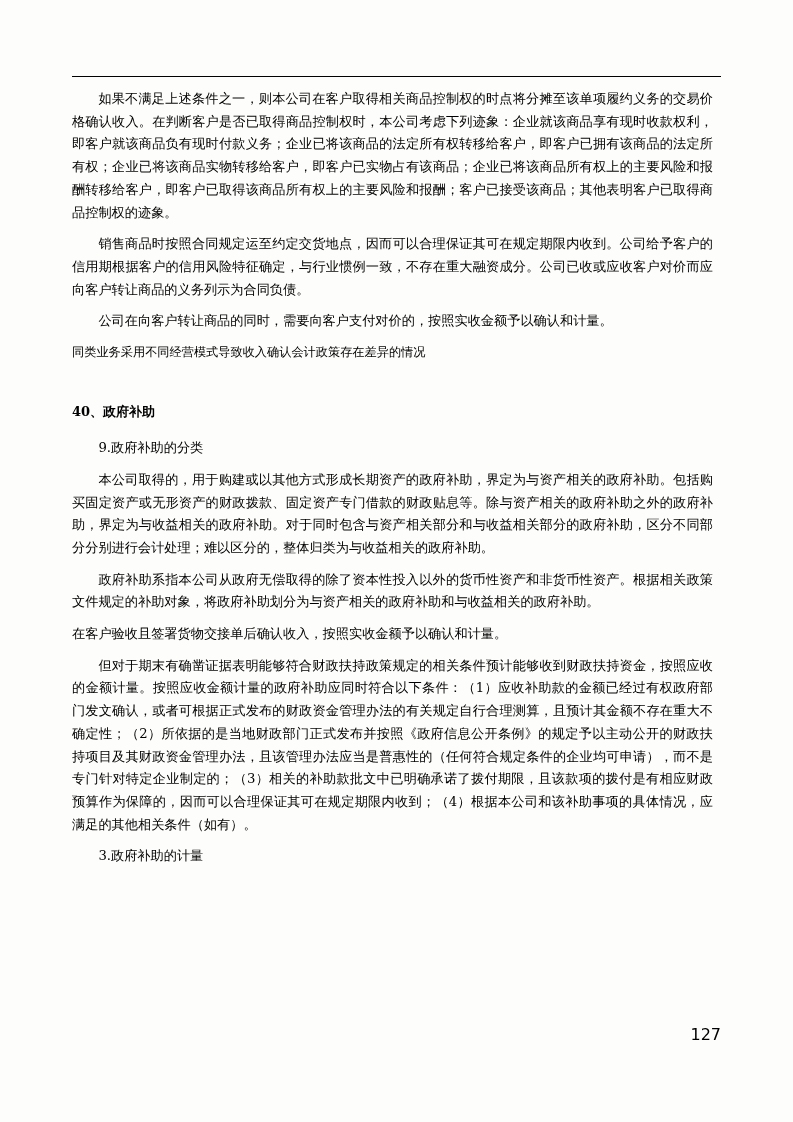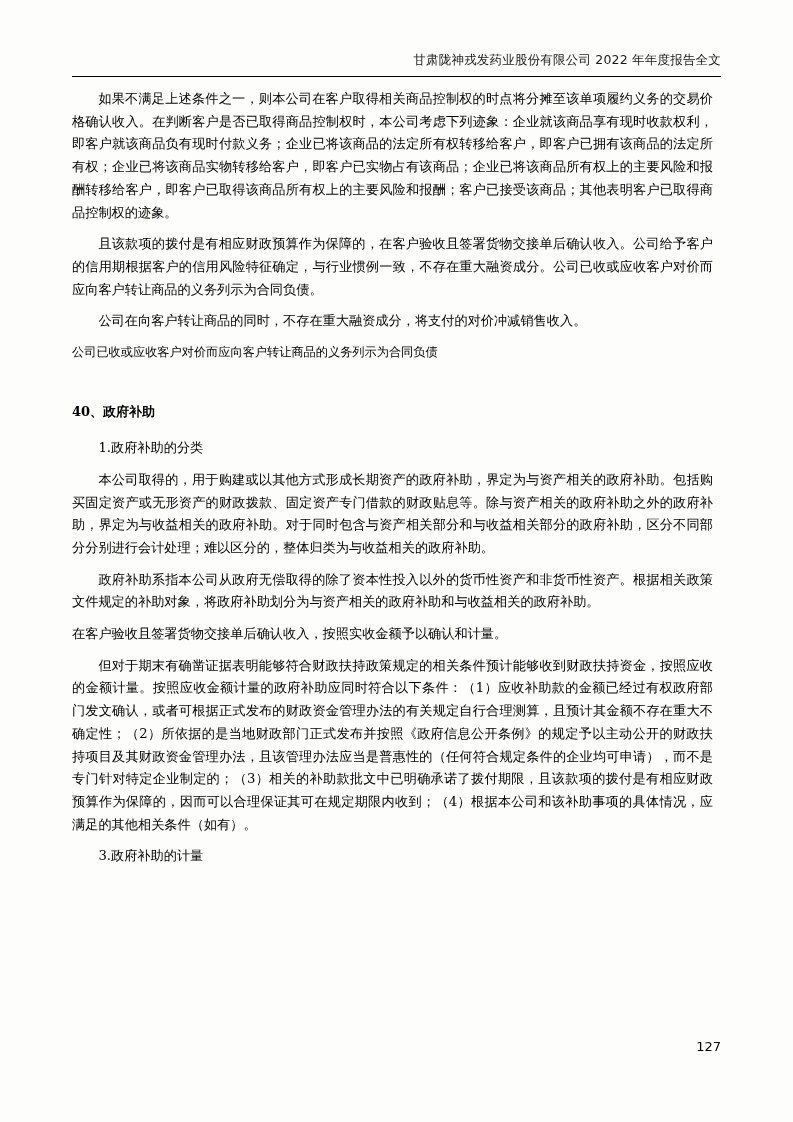--- a/index.html
+++ b/index.html
@@ -64,46 +64,43 @@
   .section-title {
     font-weight: bold;
     font-size: 13px;
     margin: 38px 0 14px 0;
     text-indent: 0;
     font-family: "DejaVu Serif", "Liberation Serif", serif;
   }
   .page-number {
     position: absolute;
     right: 72px;
-    bottom: 68px;
-    font-size: 13px;
+    bottom: 78px;
+    font-size: 16px;
     font-family: "DejaVu Sans", "Liberation Sans", sans-serif;
   }
 </style>
 </head>
 <body>
 
 <div class="page">
 
-  <div class="header">
-    <span>甘肃陇神戎发药业股份有限公司 2022 年年度报告全文</span>
-  </div>
   <div class="header-rule"></div>
 
   <div class="content">
 
     <p class="indent">如果不满足上述条件之一，则本公司在客户取得相关商品控制权的时点将分摊至该单项履约义务的交易价格确认收入。在判断客户是否已取得商品控制权时，本公司考虑下列迹象：企业就该商品享有现时收款权利，即客户就该商品负有现时付款义务；企业已将该商品的法定所有权转移给客户，即客户已拥有该商品的法定所有权；企业已将该商品实物转移给客户，即客户已实物占有该商品；企业已将该商品所有权上的主要风险和报酬转移给客户，即客户已取得该商品所有权上的主要风险和报酬；客户已接受该商品；其他表明客户已取得商品控制权的迹象。</p>
-    <p class="indent">且该款项的拨付是有相应财政预算作为保障的，在客户验收且签署货物交接单后确认收入。公司给予客户的信用期根据客户的信用风险特征确定，与行业惯例一致，不存在重大融资成分。公司已收或应收客户对价而应向客户转让商品的义务列示为合同负债。</p>
-    <p class="indent">公司在向客户转让商品的同时，不存在重大融资成分，将支付的对价冲减销售收入。</p>
+    <p class="indent">销售商品时按照合同规定运至约定交货地点，因而可以合理保证其可在规定期限内收到。公司给予客户的信用期根据客户的信用风险特征确定，与行业惯例一致，不存在重大融资成分。公司已收或应收客户对价而应向客户转让商品的义务列示为合同负债。</p>
+    <p class="indent">公司在向客户转让商品的同时，需要向客户支付对价的，按照实收金额予以确认和计量。</p>
 
-    <p class="noindent small-note">公司已收或应收客户对价而应向客户转让商品的义务列示为合同负债</p>
+    <p class="noindent small-note">同类业务采用不同经营模式导致收入确认会计政策存在差异的情况</p>
 
     <p class="section-title">40、政府补助</p>
 
-    <p class="indent">1.政府补助的分类</p>
+    <p class="indent">9.政府补助的分类</p>
     <p class="indent">本公司取得的，用于购建或以其他方式形成长期资产的政府补助，界定为与资产相关的政府补助。包括购买固定资产或无形资产的财政拨款、固定资产专门借款的财政贴息等。除与资产相关的政府补助之外的政府补助，界定为与收益相关的政府补助。对于同时包含与资产相关部分和与收益相关部分的政府补助，区分不同部分分别进行会计处理；难以区分的，整体归类为与收益相关的政府补助。</p>
     <p class="indent">政府补助系指本公司从政府无偿取得的除了资本性投入以外的货币性资产和非货币性资产。根据相关政策文件规定的补助对象，将政府补助划分为与资产相关的政府补助和与收益相关的政府补助。</p>
 
     <p class="noindent">在客户验收且签署货物交接单后确认收入，按照实收金额予以确认和计量。</p>
     <p class="indent">但对于期末有确凿证据表明能够符合财政扶持政策规定的相关条件预计能够收到财政扶持资金，按照应收的金额计量。按照应收金额计量的政府补助应同时符合以下条件：（1）应收补助款的金额已经过有权政府部门发文确认，或者可根据正式发布的财政资金管理办法的有关规定自行合理测算，且预计其金额不存在重大不确定性；（2）所依据的是当地财政部门正式发布并按照《政府信息公开条例》的规定予以主动公开的财政扶持项目及其财政资金管理办法，且该管理办法应当是普惠性的（任何符合规定条件的企业均可申请），而不是专门针对特定企业制定的；（3）相关的补助款批文中已明确承诺了拨付期限，且该款项的拨付是有相应财政预算作为保障的，因而可以合理保证其可在规定期限内收到；（4）根据本公司和该补助事项的具体情况，应满足的其他相关条件（如有）。</p>
 
     <p class="indent">3.政府补助的计量</p>
 
   </div>
 

